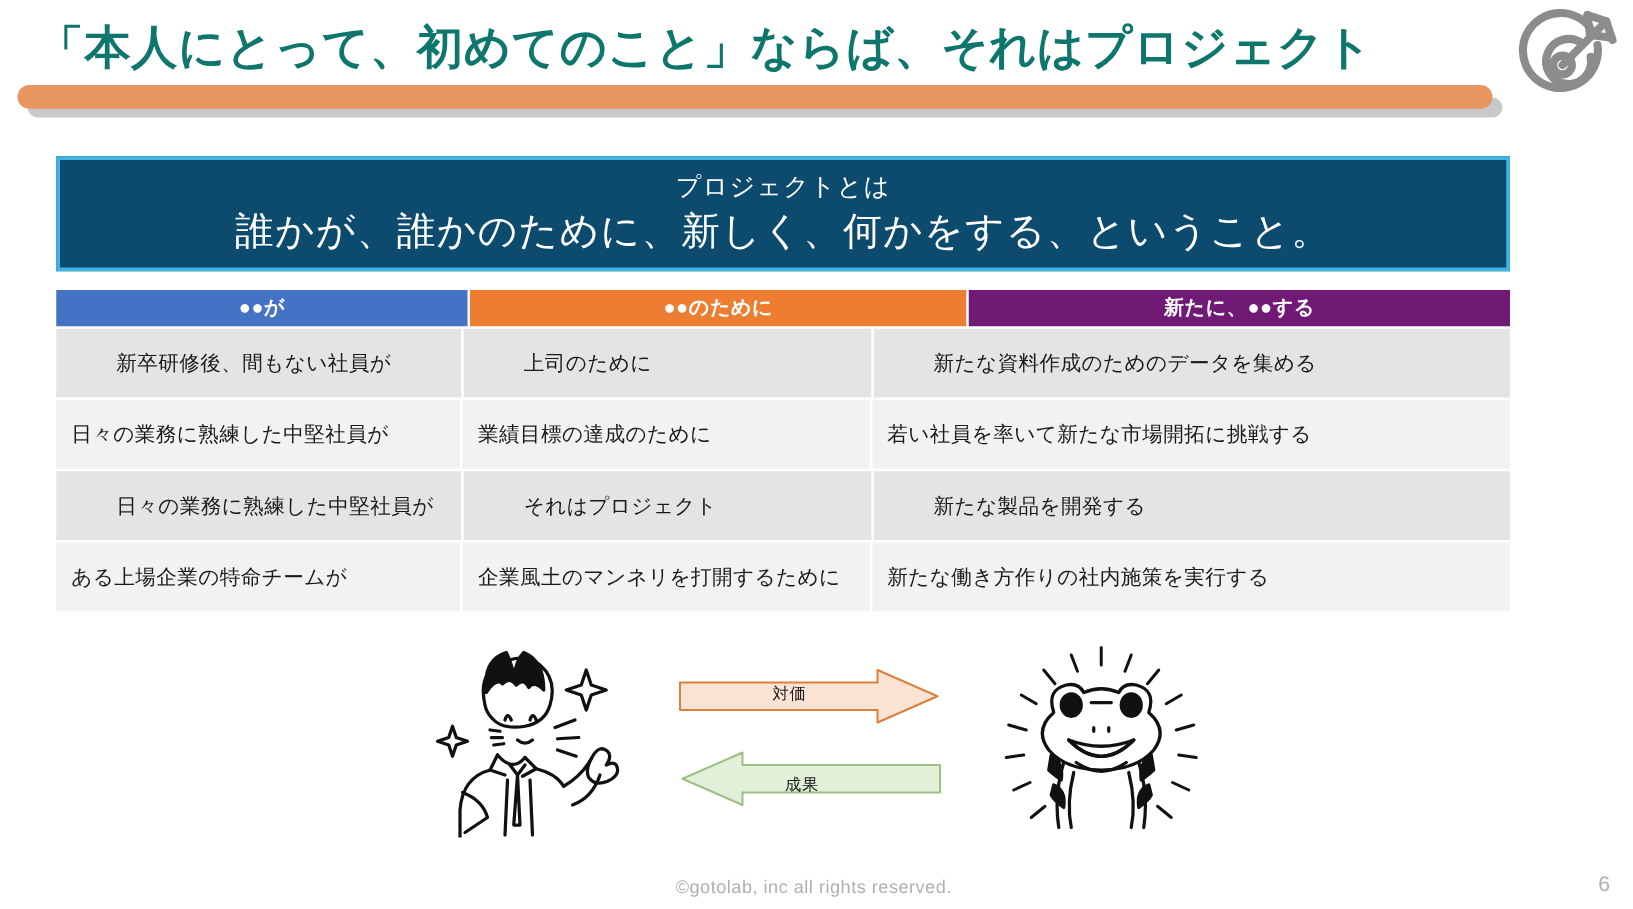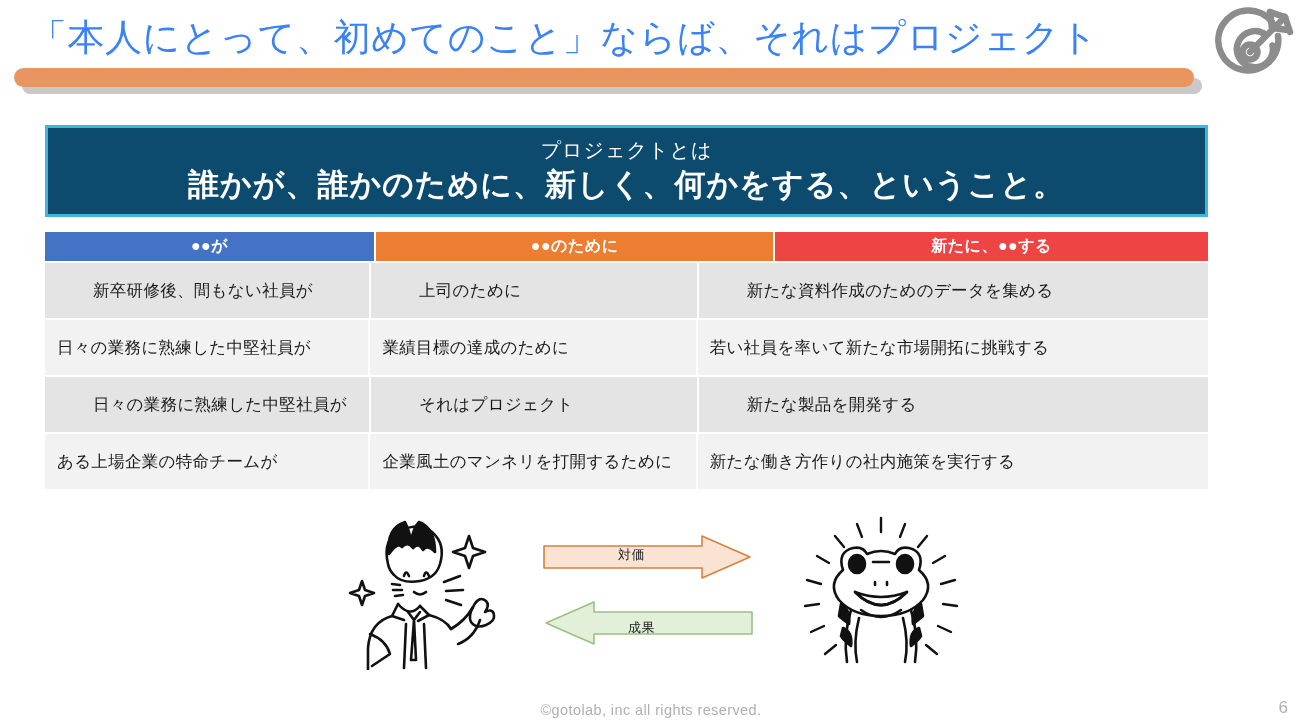--- a/index.html
+++ b/index.html
@@ -17,25 +17,25 @@
   }
 
   
   .slide-title {
     position: absolute;
     left: 30px;
     top: 10px;
     width: 1160px;
     height: 56px;
     font-size: 37px;
-    font-weight: 400;
+    font-weight: 700;
     line-height: 56px;
     letter-spacing: 0.5px;
     white-space: nowrap;
-    color: #3b82f6;
+    color: #0f766e;
   }
 
   
   .title-bar-shadow {
     position: absolute;
     left: 22px;
     top: 78px;
     width: 1180px;
     height: 16px;
     border-radius: 8px;
@@ -78,21 +78,21 @@
   }
   .def-line1 {
     font-size: 20px;
     line-height: 26px;
     font-weight: 400;
     letter-spacing: 1px;
   }
   .def-line2 {
     font-size: 31px;
     line-height: 42px;
-    font-weight: 700;
+    font-weight: 400;
     letter-spacing: 1px;
     margin-top: 1px;
   }
 
   
   .tbl {
     position: absolute;
     left: 45px;
     top: 232px;
     width: 1163px;
@@ -217,21 +217,21 @@
 <div class="def-box">
   <div class="def-line1">プロジェクトとは</div>
   <div class="def-line2">誰かが、誰かのために、新しく、何かをする、ということ。</div>
 </div>
 
 <div class="tbl">
 
   <div class="tbl-head">
     <div class="th c1" style="background:#4472c4">●●が</div>
     <div class="th c2" style="background:#ed7d31">●●のために</div>
-    <div class="th c3" style="background:#ef4444">新たに、●●する</div>
+    <div class="th c3" style="background:#701a75">新たに、●●する</div>
   </div>
 
   <div class="tbl-row odd">
     <div class="td c1">新卒研修後、間もない社員が</div>
     <div class="td c2">上司のために</div>
     <div class="td c3">新たな資料作成のためのデータを集める</div>
   </div>
 
   <div class="tbl-row even">
     <div class="td c1">日々の業務に熟練した中堅社員が</div>

